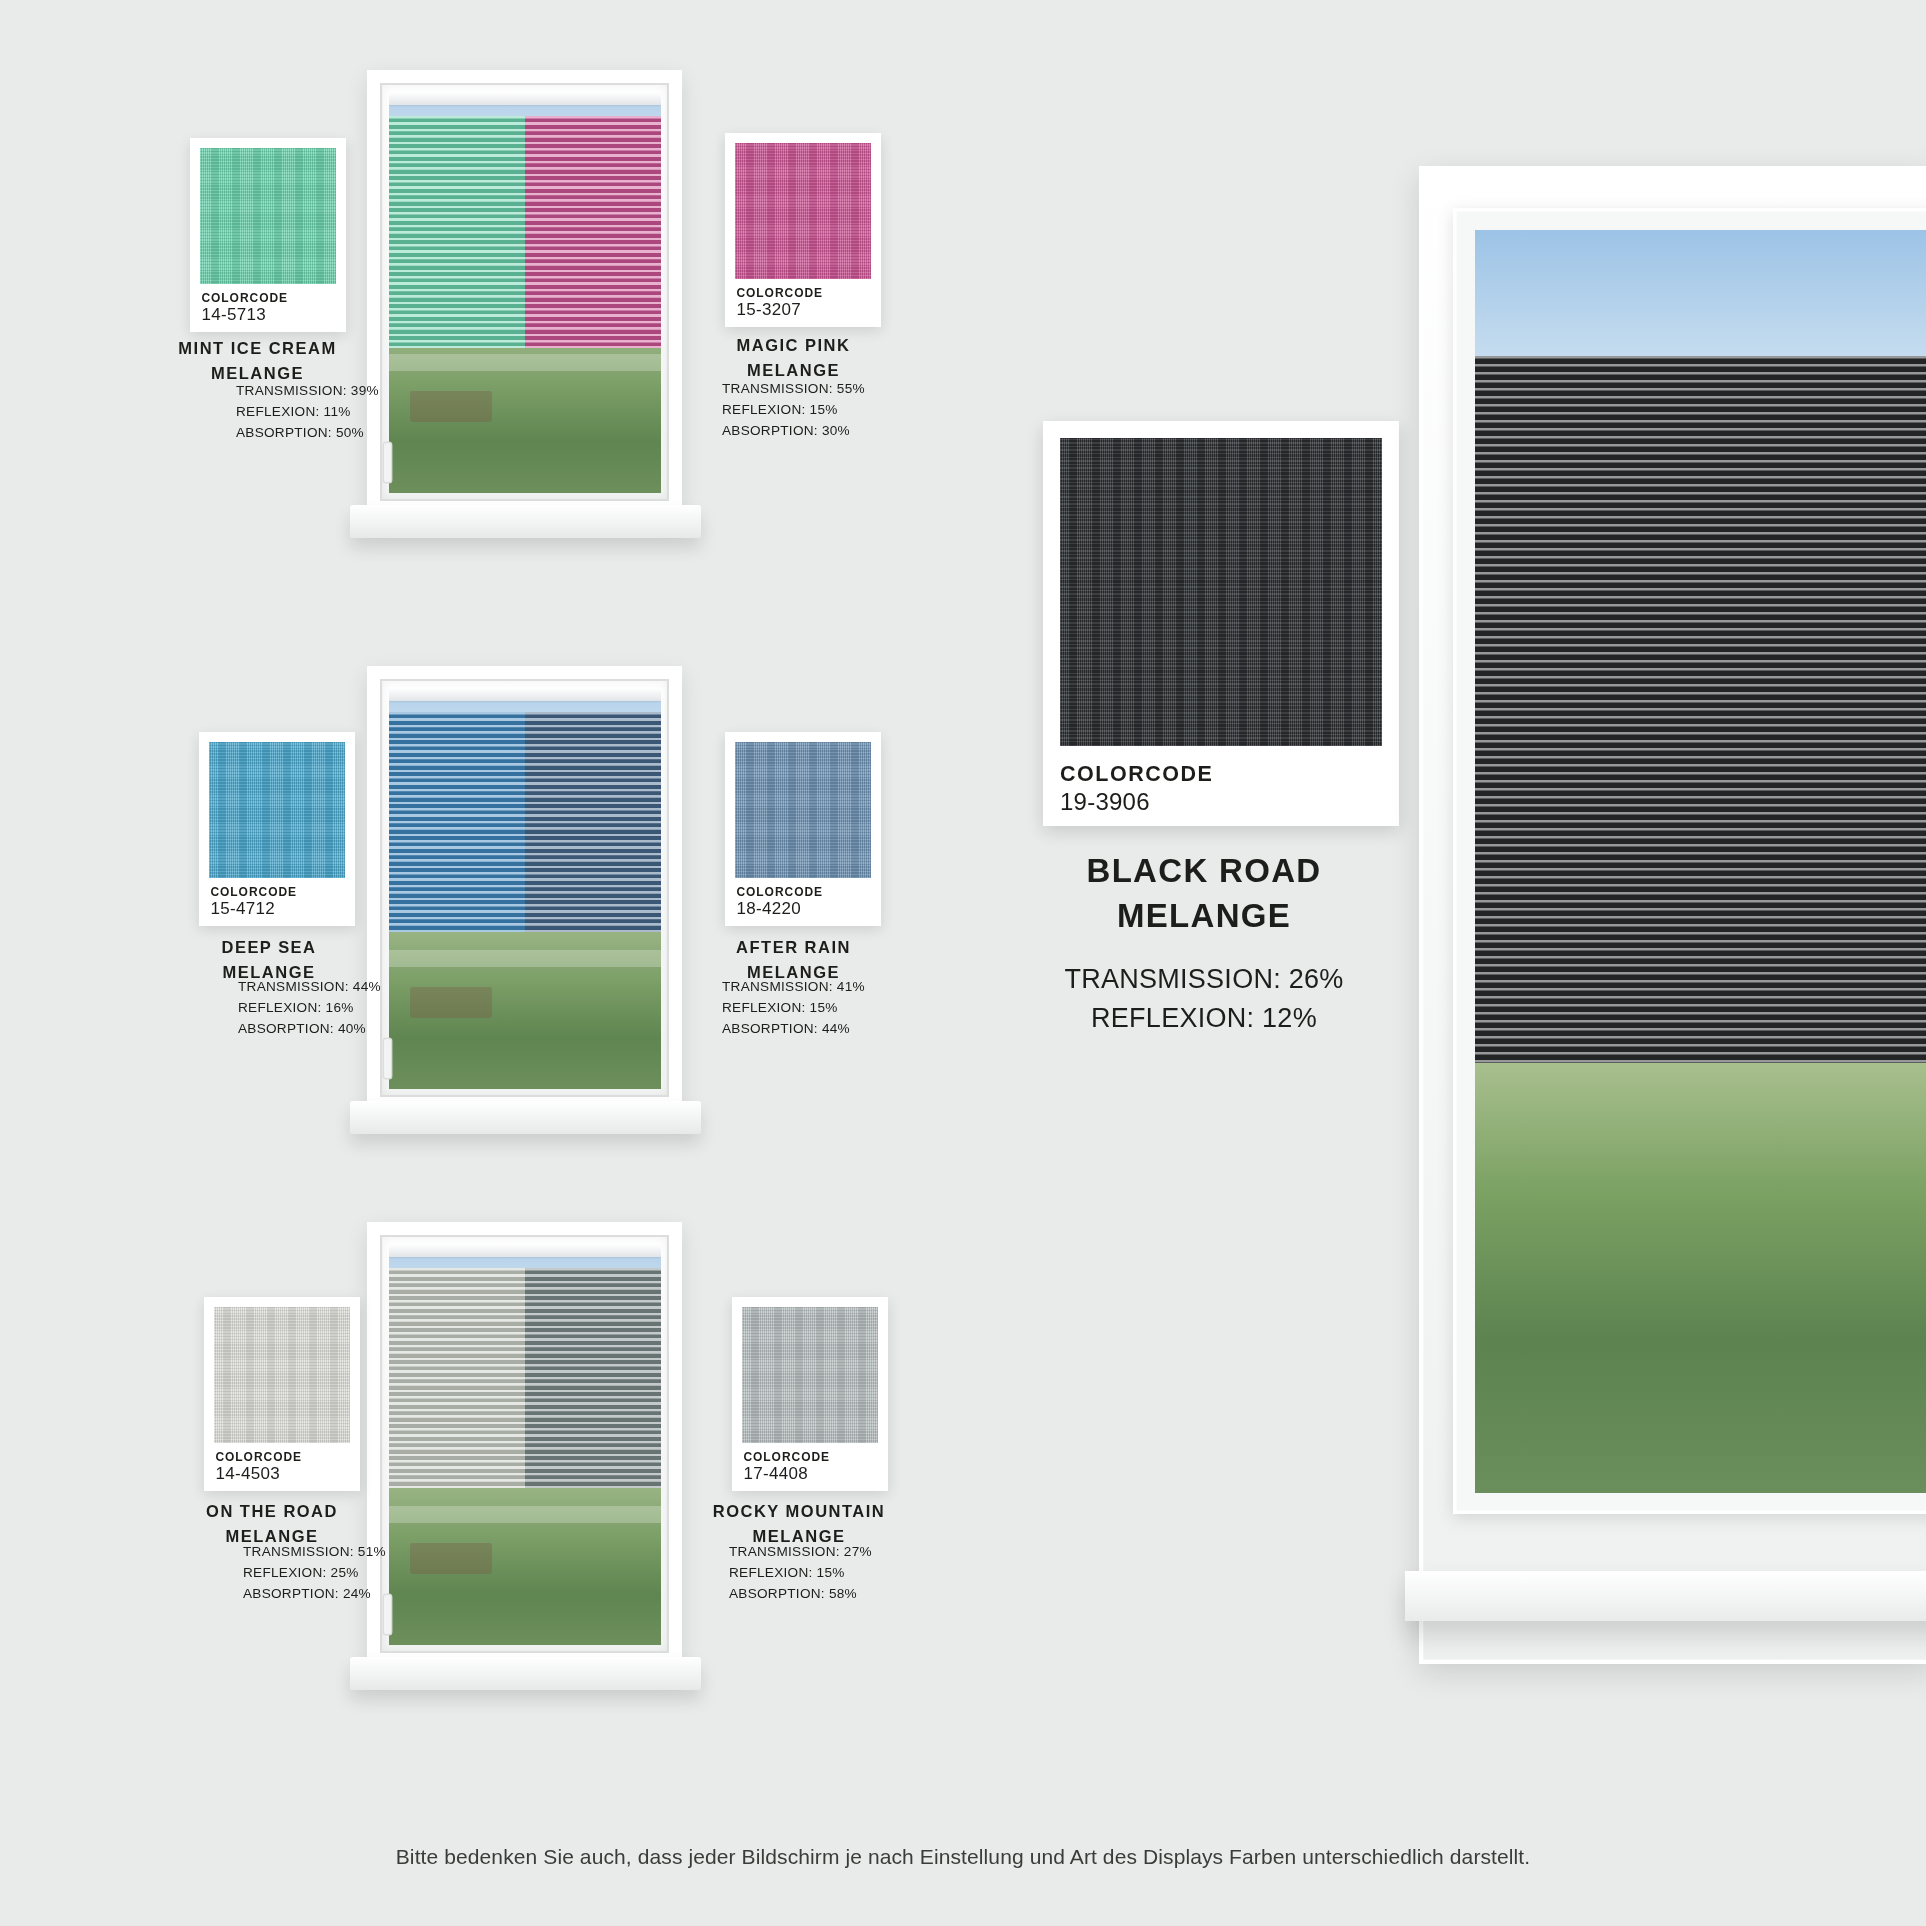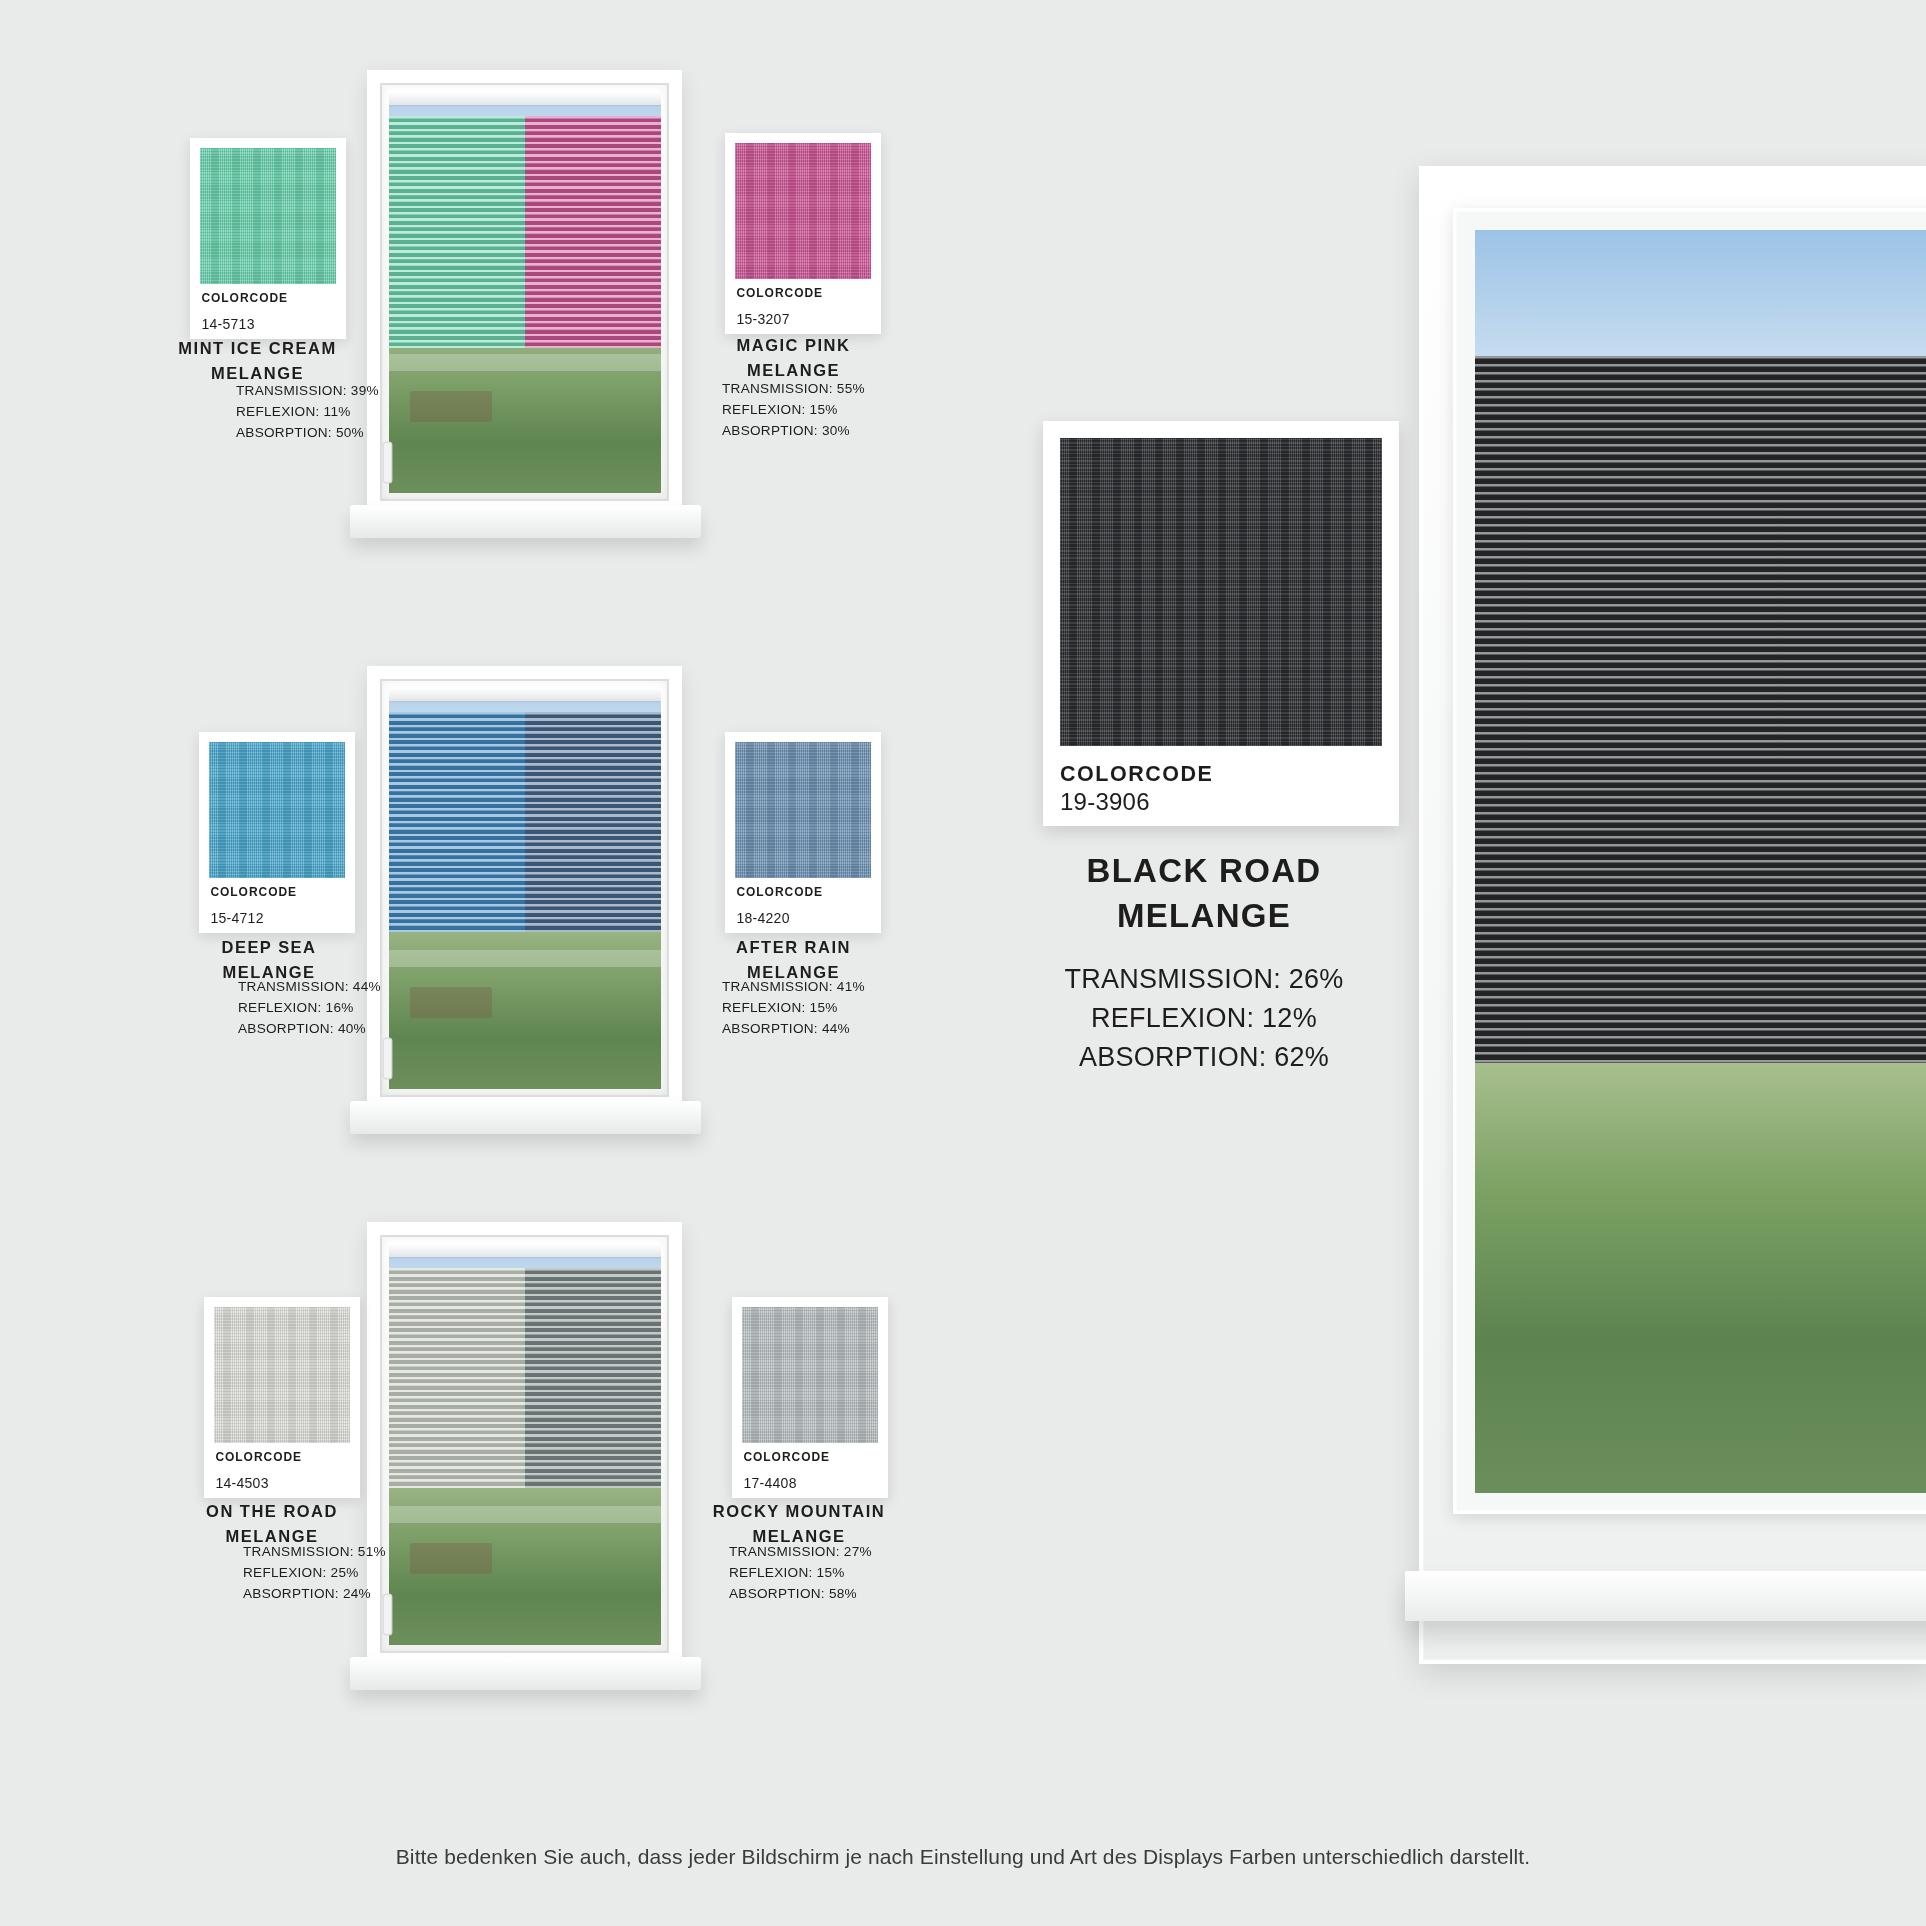--- a/index.html
+++ b/index.html
@@ -91,21 +91,21 @@
     position:relative;overflow:hidden;
   }
   .swatch-fabric .tex{
     position:absolute;inset:0;
     background-image:
       repeating-linear-gradient(90deg,rgba(255,255,255,.18) 0 0.7px,rgba(0,0,0,.08) 0.7px 2.1px),
       repeating-linear-gradient(0deg,rgba(255,255,255,.12) 0 1.4px,rgba(0,0,0,.07) 1.4px 2.9px);
   }
   .swatch-meta{padding:7.2px 1.4px 1.4px 1.4px;}
   .cc-label{font-size:12px;font-weight:bold;letter-spacing:.08em;}
-  .cc-value{font-size:14px;letter-spacing:.02em;margin-top:11px;}
+  .cc-value{font-size:17px;letter-spacing:.02em;margin-top:0;}
   .swatch-title{
     position:absolute;left:0;right:0;
     text-align:center;
     font-size:16.5px;font-weight:bold;letter-spacing:.09em;line-height:1.5;margin-top:12px;
   }
   .swatch-specs{
     position:absolute;left:0;right:0;
     font-size:13.6px;line-height:1.55;letter-spacing:.02em;
   }
   .specs-left{text-align:left;margin-left:48px;}
@@ -362,21 +362,20 @@
     <div class="hero-cc-value">19-3906</div>
   </div>
 
   <div class="hero-title">
     <span>BLACK ROAD</span><br>
     <span>MELANGE</span>
   </div>
   <div class="hero-specs">
     <div>TRANSMISSION: 26%</div>
     <div>REFLEXION: 12%</div>
-    <div>ABSORPTION: 62%</div>
   </div>
 
   <div class="bigwin">
     <div class="bigwin-outer"></div>
     <div class="bigwin-frame">
       <div class="bigwin-glass">
         <div class="bigwin-sky"></div>
         <div class="bigwin-land"></div>
         <div class="bigwin-pleat">
           <div class="lines"></div>

